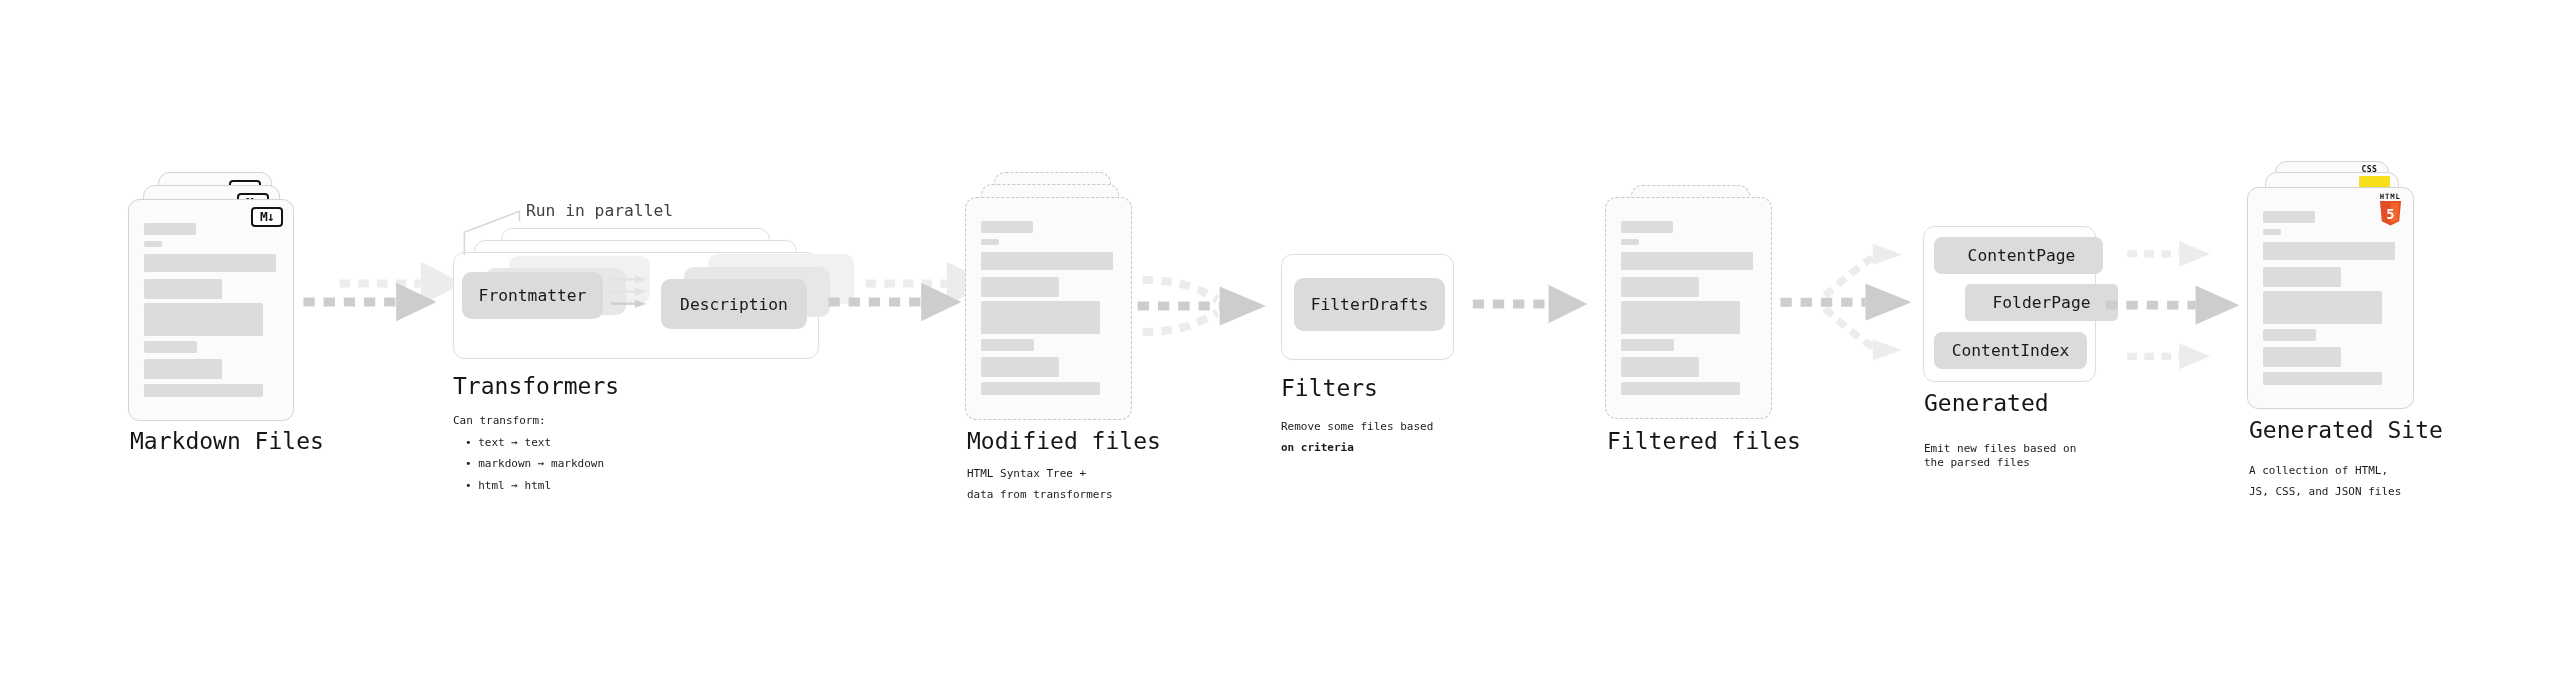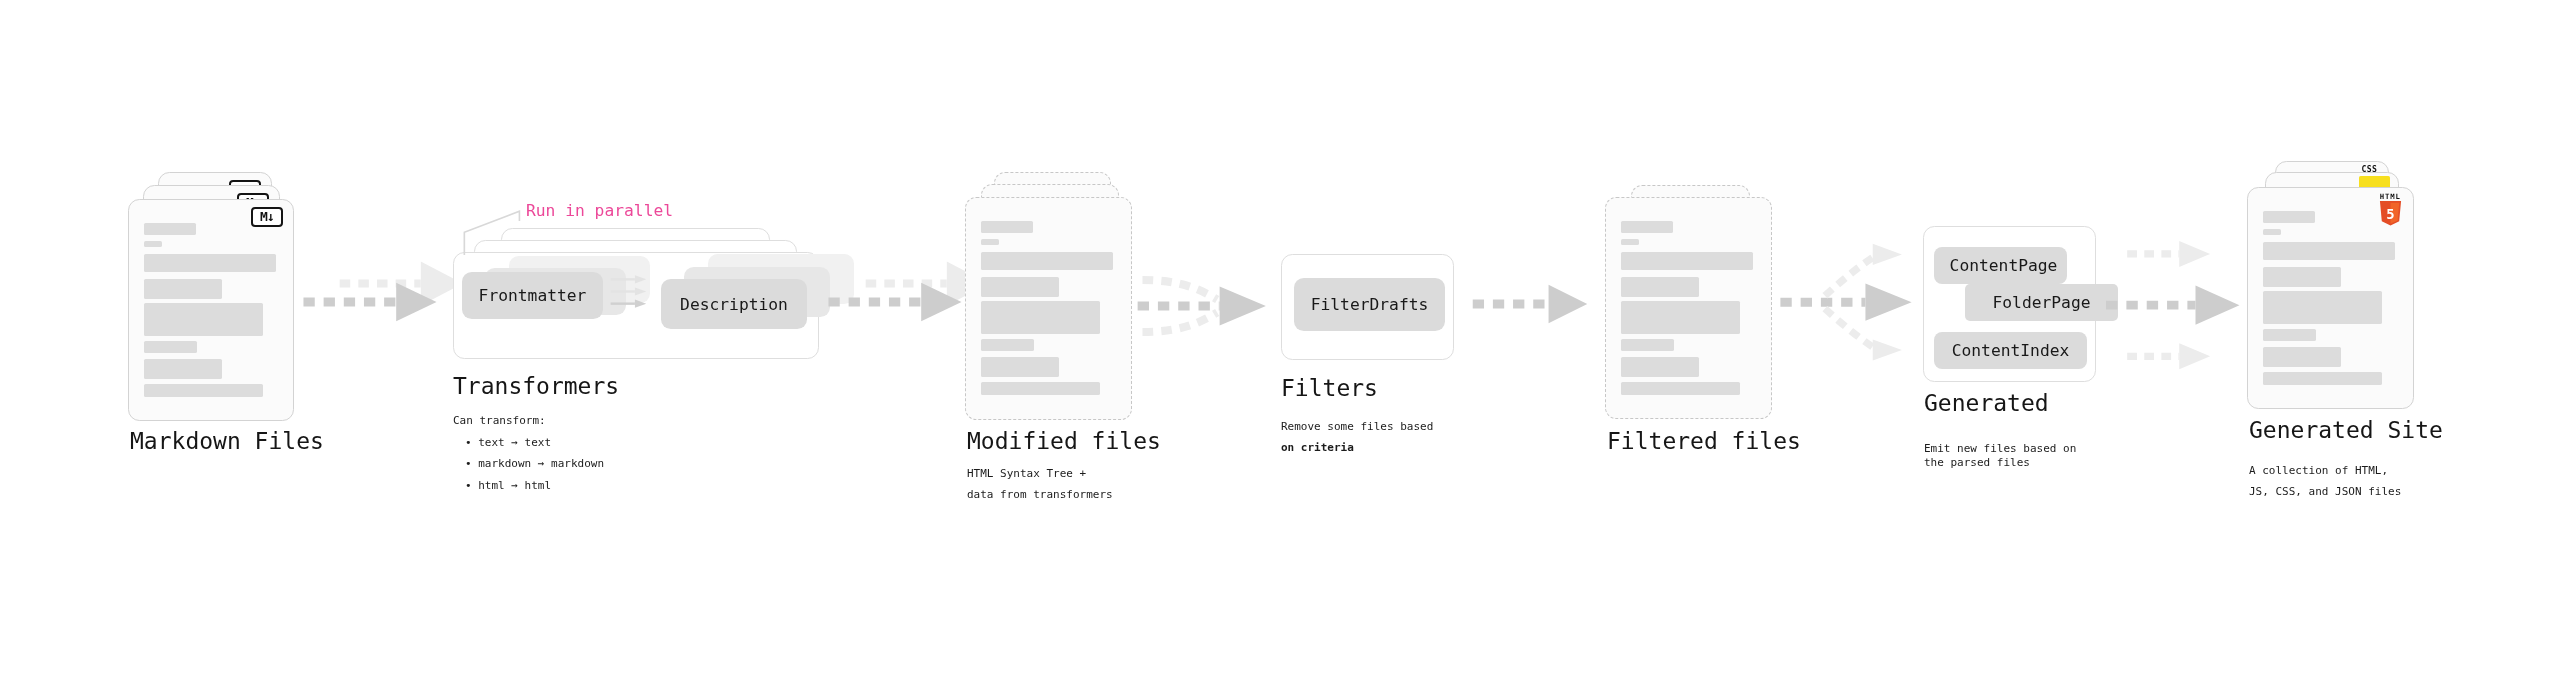--- a/index.html
+++ b/index.html
@@ -21,21 +21,21 @@
   .obox{position:absolute;background:#ffffff;border:1.6px solid #dedede;border-radius:11.4px;box-sizing:border-box;}
 
   
   .pill{position:absolute;background:#dbdbdb;border-radius:9.8px;display:flex;align-items:center;
     justify-content:center;font-size:16.3px;color:#191919;white-space:nowrap;box-sizing:border-box;}
   .pill.ghost1{background:#e7e7e7;}
   .pill.ghost2{background:#f1f1f1;}
 
   .stage-title{position:absolute;font-size:23px;line-height:24.4px;font-weight:500;color:#161616;white-space:nowrap;}
   .sub{position:absolute;font-size:11px;line-height:21px;color:#1c1c1c;white-space:nowrap;}
-  .note{position:absolute;font-size:16.3px;color:#ec4899;white-space:nowrap;}
+  .note{position:absolute;font-size:16.3px;color:#404040;white-space:nowrap;}
 
   svg{position:absolute;overflow:visible;}
   .dl{stroke:#cdcdcd;stroke-width:11;stroke-dasharray:14 11;fill:none;}
   .dh{fill:#cdcdcd;}
   .ll{stroke:#ececec;stroke-width:10;stroke-dasharray:13 10;fill:none;}
   .ll.thin{stroke-width:9;stroke-dasharray:12 9;}
   .lh{fill:#ececec;}
   .ml{stroke:#e3e3e3;stroke-width:3;fill:none;}
   .mh{fill:#e3e3e3;}
   .ml2{stroke:#d0d0d0;stroke-width:3;fill:none;}
@@ -185,21 +185,21 @@
     <line x1="0" y1="78" x2="105" y2="78" class="dl"></line>
     <polygon points="105,55 162,78 105,101" class="dh"></polygon>
     <path d="M55,70 Q88,40 115,22" class="ll thin"></path>
     <polygon points="114,6 150,19 114,32" class="lh"></polygon>
     <path d="M55,86 Q88,116 115,134" class="ll thin"></path>
     <polygon points="114,124 150,137 114,150" class="lh"></polygon>
   </svg>
 
   <div>
     <div class="obox" style="left:1923px;top:226px;width:173px;height:156px;"></div>
-    <div class="pill" style="left:1934px;top:247px;width:133px;height:37px;border-radius:8.1px;padding-left:6px;">ContentPage</div>
+    <div class="pill" style="left:1934px;top:237px;width:169px;height:37px;border-radius:8.1px;padding-left:6px;">ContentPage</div>
     <div class="pill" style="left:1934px;top:284px;width:153px;height:37px;border-radius:5px;margin-left:31px;">FolderPage</div>
     <div class="pill" style="left:1934px;top:332px;width:153px;height:37px;border-radius:8.1px;">ContentIndex</div>
     <div class="stage-title" style="left:1924px;top:391px;">Generated</div>
     <div class="sub" style="left:1924px;top:438px;">Emit new files based on</div>
     <div class="sub" style="left:1924px;top:452px;">the parsed files</div>
   </div>
 
   <svg style="left:2106px;top:236px;" width="140" height="135" viewBox="0 0 172 166">
     <line x1="26" y1="22" x2="90" y2="22" class="ll thin"></line>
       <polygon points="90,6 128,22 90,38" class="lh"></polygon>

